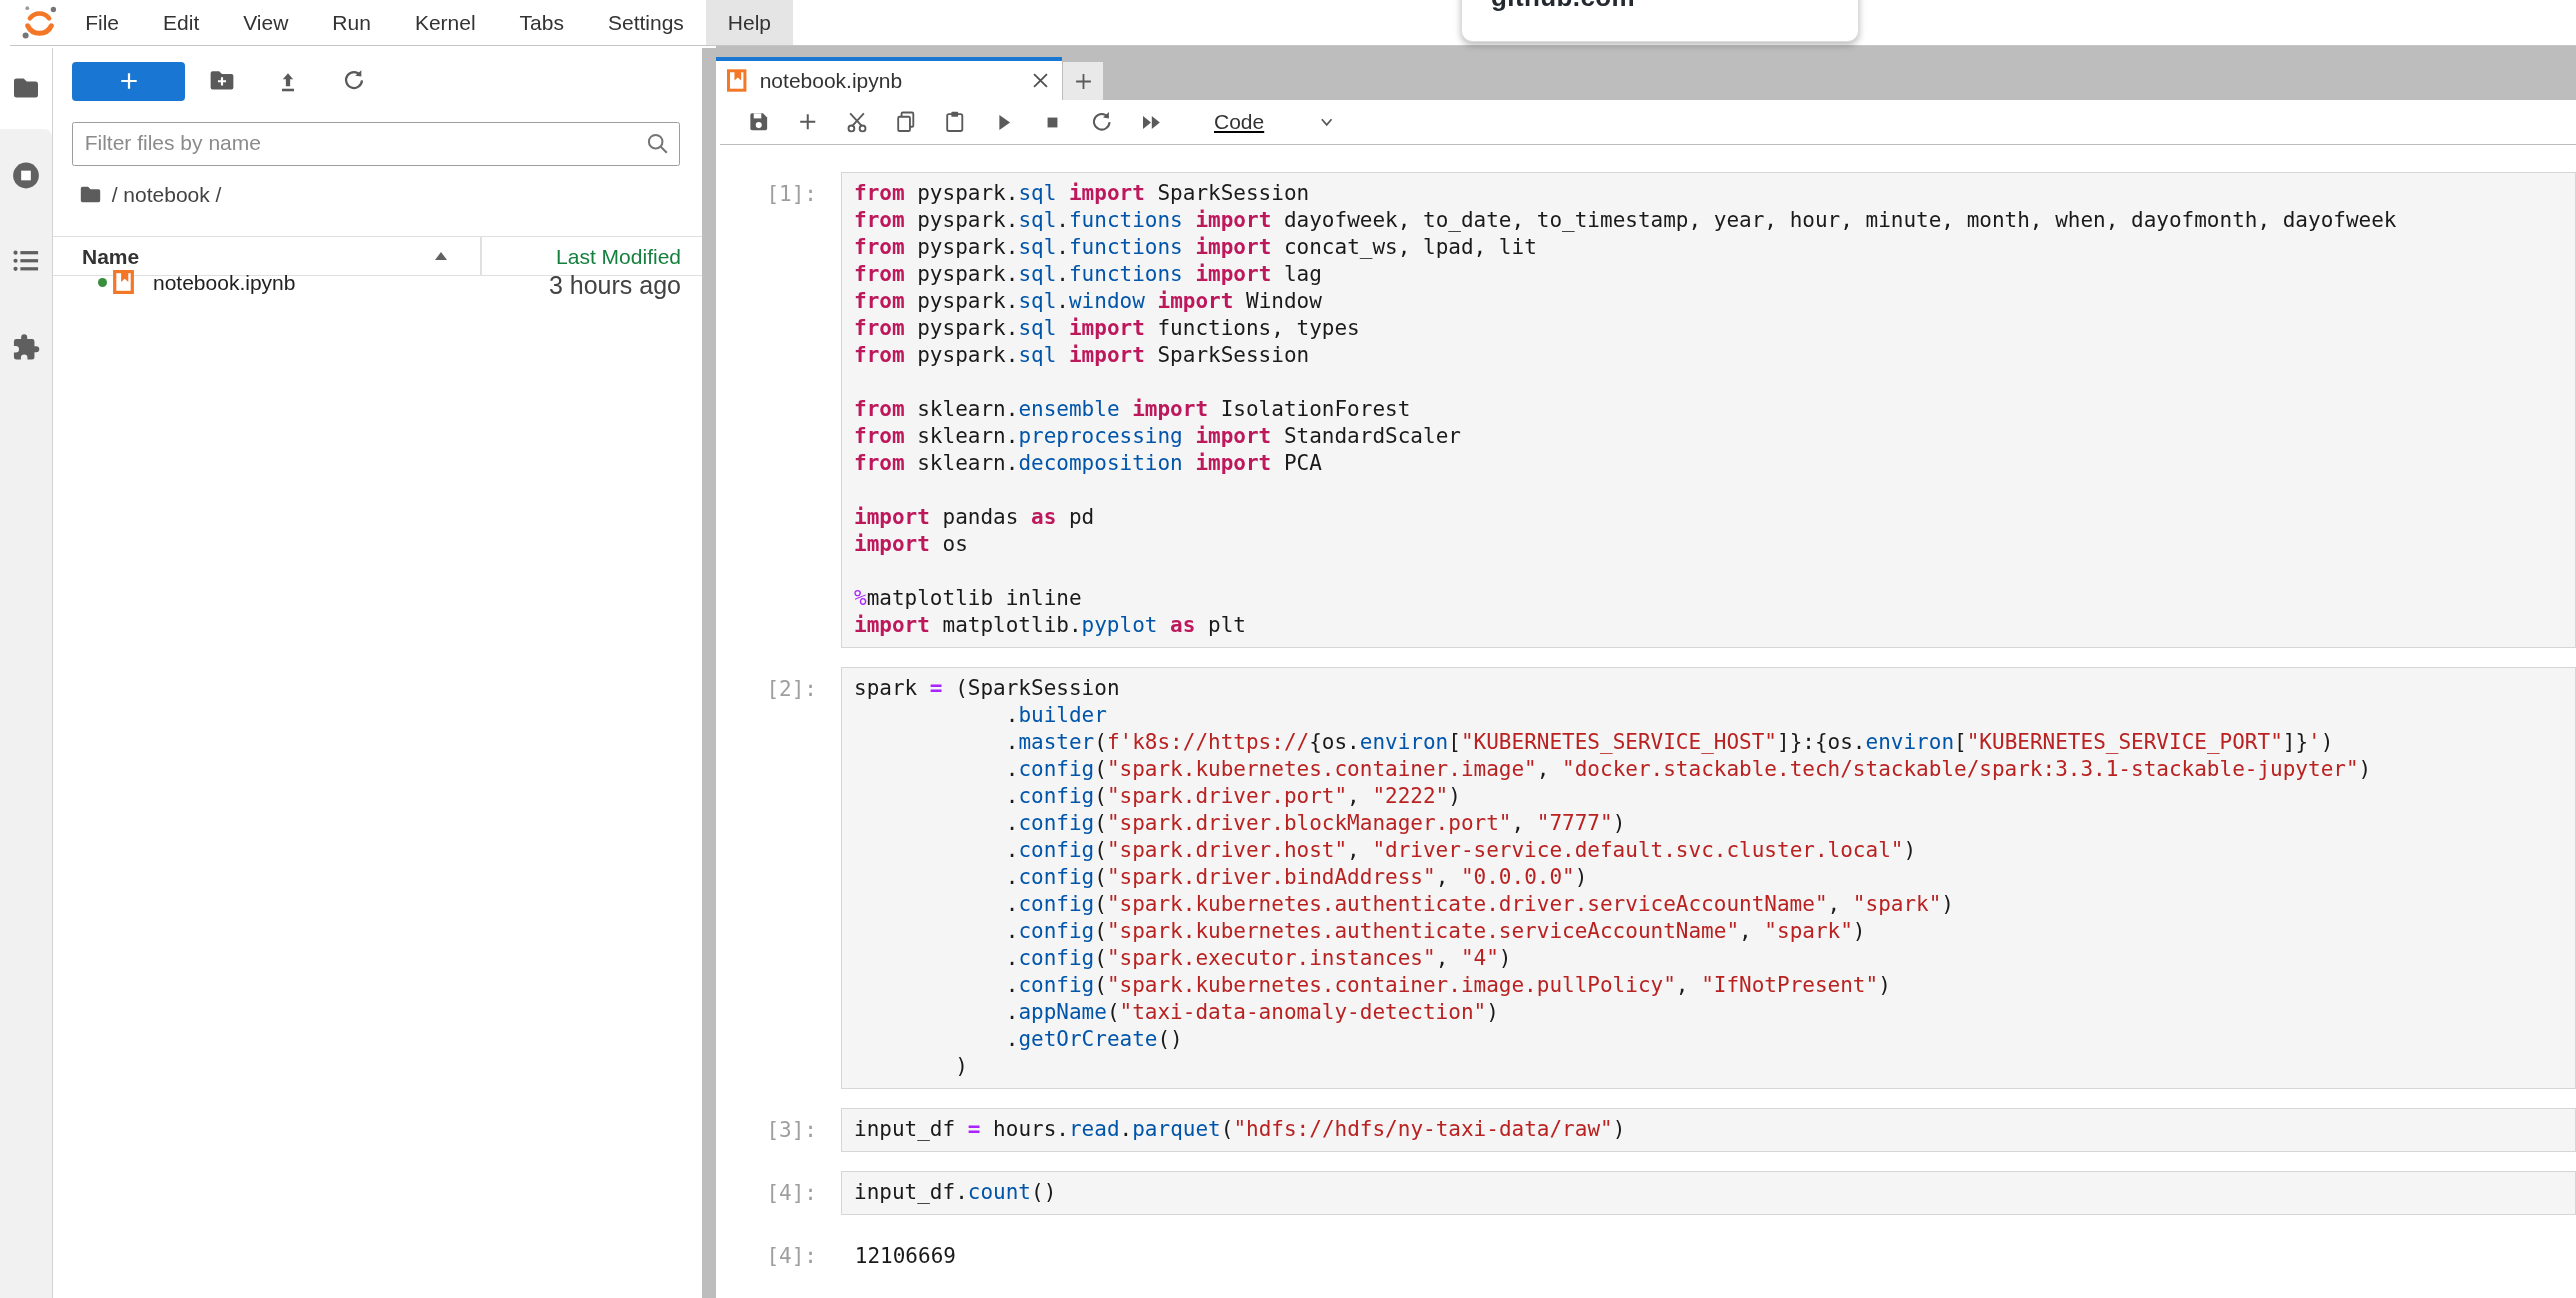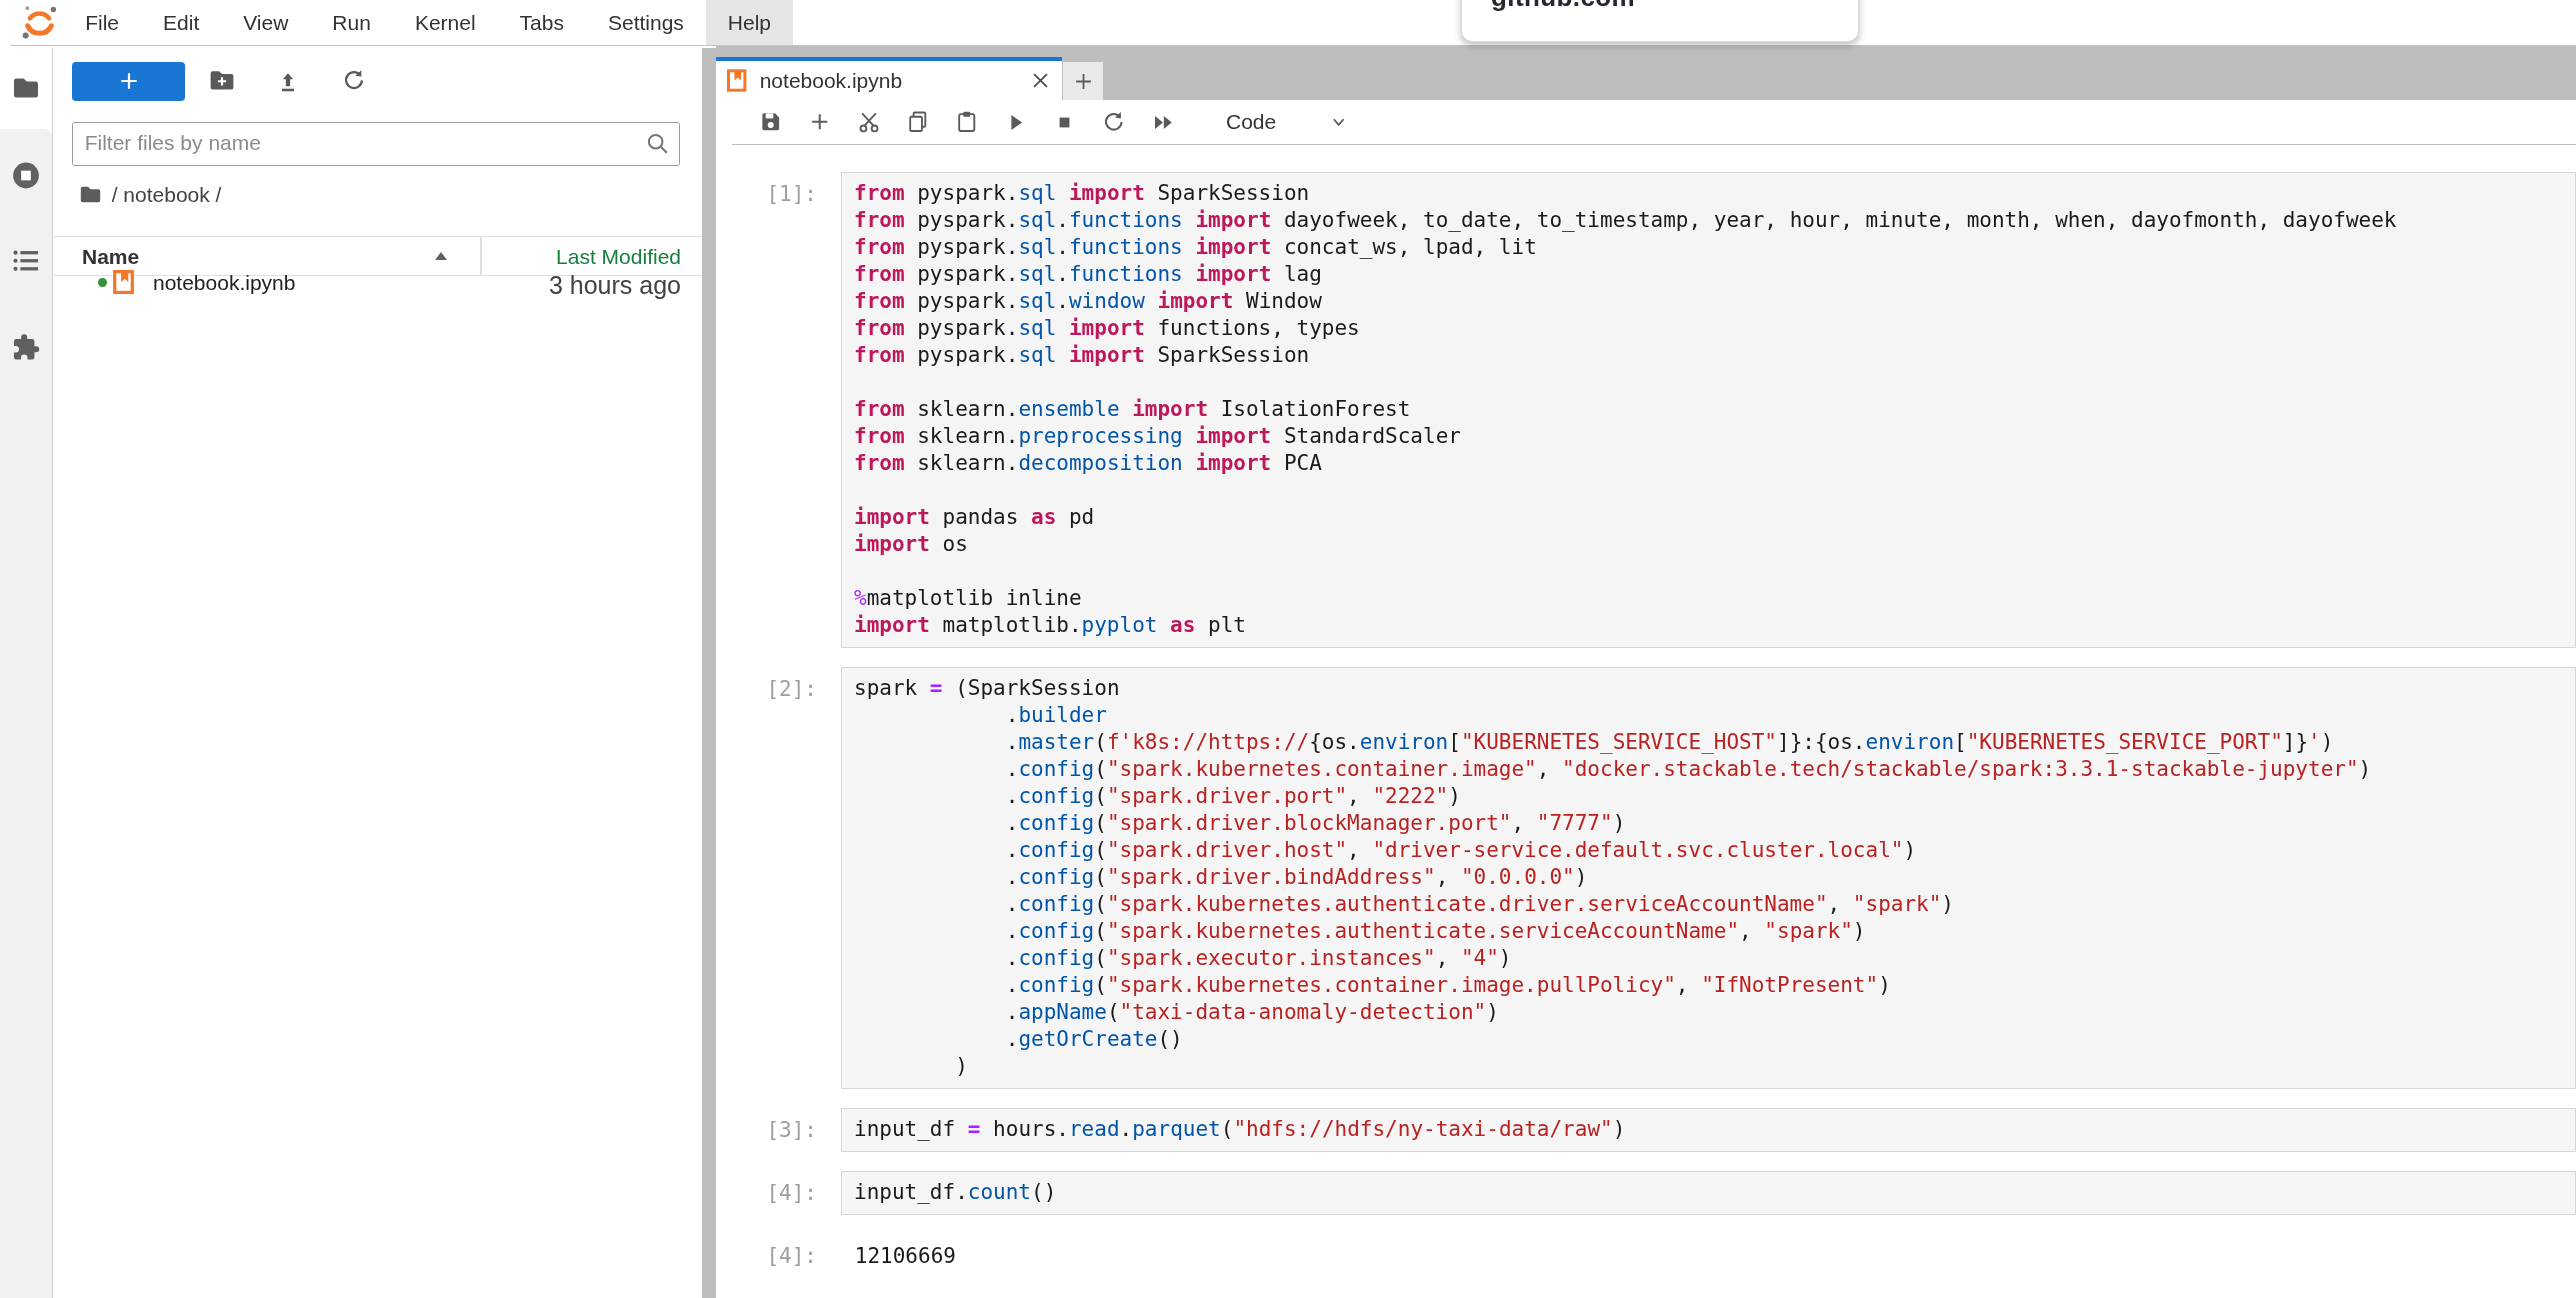--- a/index.html
+++ b/index.html
@@ -64,22 +64,22 @@
   
   #splitter { position:absolute; left:702px; top:48px; width:13.8px; bottom:0; background:#bdbdbd; }
   #dock { position:absolute; left:716px; top:46px; right:0; bottom:0; background:#fff; }
   #tabwell { position:absolute; left:0; top:0; right:0; height:54px; background:#bdbdbd; }
   #nbtab { position:absolute; left:0; bottom:0; width:346px; height:43px; background:#fff;
            border-top:4.9px solid #1976d2; display:flex; align-items:center; padding:0 11.3px; cursor:pointer; }
   #nbtab .tab-title { font-size:21px; color:#333; margin-left:13px; margin-right:auto; }
   #newtab { position:absolute; left:347px; bottom:0; width:40px; height:38px; background:#e9e9e9;
             border:none; display:flex; align-items:center; justify-content:center; cursor:pointer; }
 
-  #nbtoolbar { position:absolute; left:16px; top:54px; right:0; height:45px; background:#fff;
-               border-bottom:1.6px solid #bdbdbd; display:flex; align-items:center; padding-left:14px; }
+  #nbtoolbar { position:absolute; left:4px; top:54px; right:0; height:45px; background:#fff;
+               border-bottom:1.6px solid #bdbdbd; display:flex; align-items:center; padding-left:14px;text-decoration:underline; }
   .tbtn { width:49px; height:41px; background:none; border:none; display:flex; align-items:center;
           justify-content:center; cursor:pointer; }
   #celltype { margin-left:39px; font-size:21px; color:#333; }
   #celltype-caret { margin-left:53px; background:none; border:none; cursor:pointer; display:flex; }
 
   
   #nbcontent { position:absolute; left:0; top:100px; right:0; bottom:0; background:#fff;
                overflow:hidden; padding-top:26px; }
   .cellrow { display:flex; margin-bottom:19.4px; }
   .prompt { flex:0 0 125px; text-align:right; padding-right:24px; padding-top:9px;

